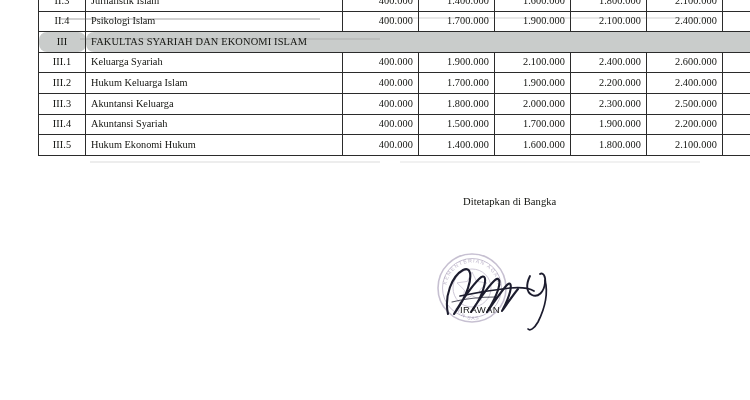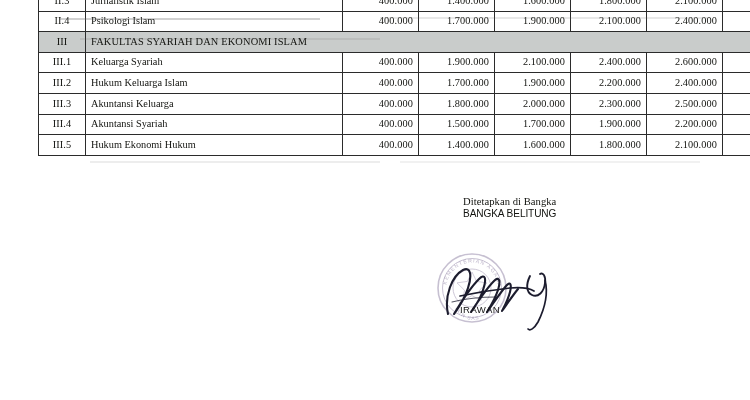--- a/index.html
+++ b/index.html
@@ -36,20 +36,21 @@
     white-space: nowrap;
     overflow: hidden;
   }
   td.c-idx   { width: 36px;  text-align: center; letter-spacing: .1px; }
   td.c-name  { width: 246px; text-align: left;   padding-left: 7px; }
   td.c-num   { width: 65px;  text-align: right;  padding-right: 9px; letter-spacing: .1px; }
 
   tr.section-row td {
     background: #c9cccb;
     font-size: 10.4px;
+    border-radius: 8px;
   }
   tr.section-row td.c-idx { text-align: center; }
   tr.section-row td.sec-title {
     text-align: left;
     padding-left: 7px;
     letter-spacing: .15px;
   }
 
   
   .smudge {
@@ -194,21 +195,20 @@
 </table>
 
 <div class="smudge" style="left:60px;  top:18px;  width:260px;"></div>
 <div class="smudge" style="left:380px; top:17px;  width:330px; opacity:.5;"></div>
 <div class="smudge" style="left:80px;  top:38px;  width:300px; opacity:.45;"></div>
 <div class="smudge" style="left:90px;  top:161px; width:290px; opacity:.4;"></div>
 <div class="smudge" style="left:400px; top:161px; width:300px; opacity:.3;"></div>
 
 <div id="signature-block">
   <div class="ln ln-place">Ditetapkan di Bangka</div>
-  <div class="ln ln-caps">BANGKA BELITUNG</div>
 </div>
 
 <div id="seal-wrap">
 
   <svg id="seal-svg" width="210" height="80" viewBox="0 0 210 80">
     <g opacity="0.42" fill="none" stroke="#7a6a93">
       <circle cx="42" cy="36" r="34" stroke-width="1.6"></circle>
       <circle cx="42" cy="36" r="29.5" stroke-width="1"></circle>
       <circle cx="42" cy="36" r="19" stroke-width="0.9"></circle>
       <path d="M42 20 l4.6 9.4 10.4 1.5 -7.5 7.3 1.8 10.3 -9.3-4.9 -9.3 4.9 1.8-10.3 -7.5-7.3 10.4-1.5z" stroke-width="0.8"></path>

